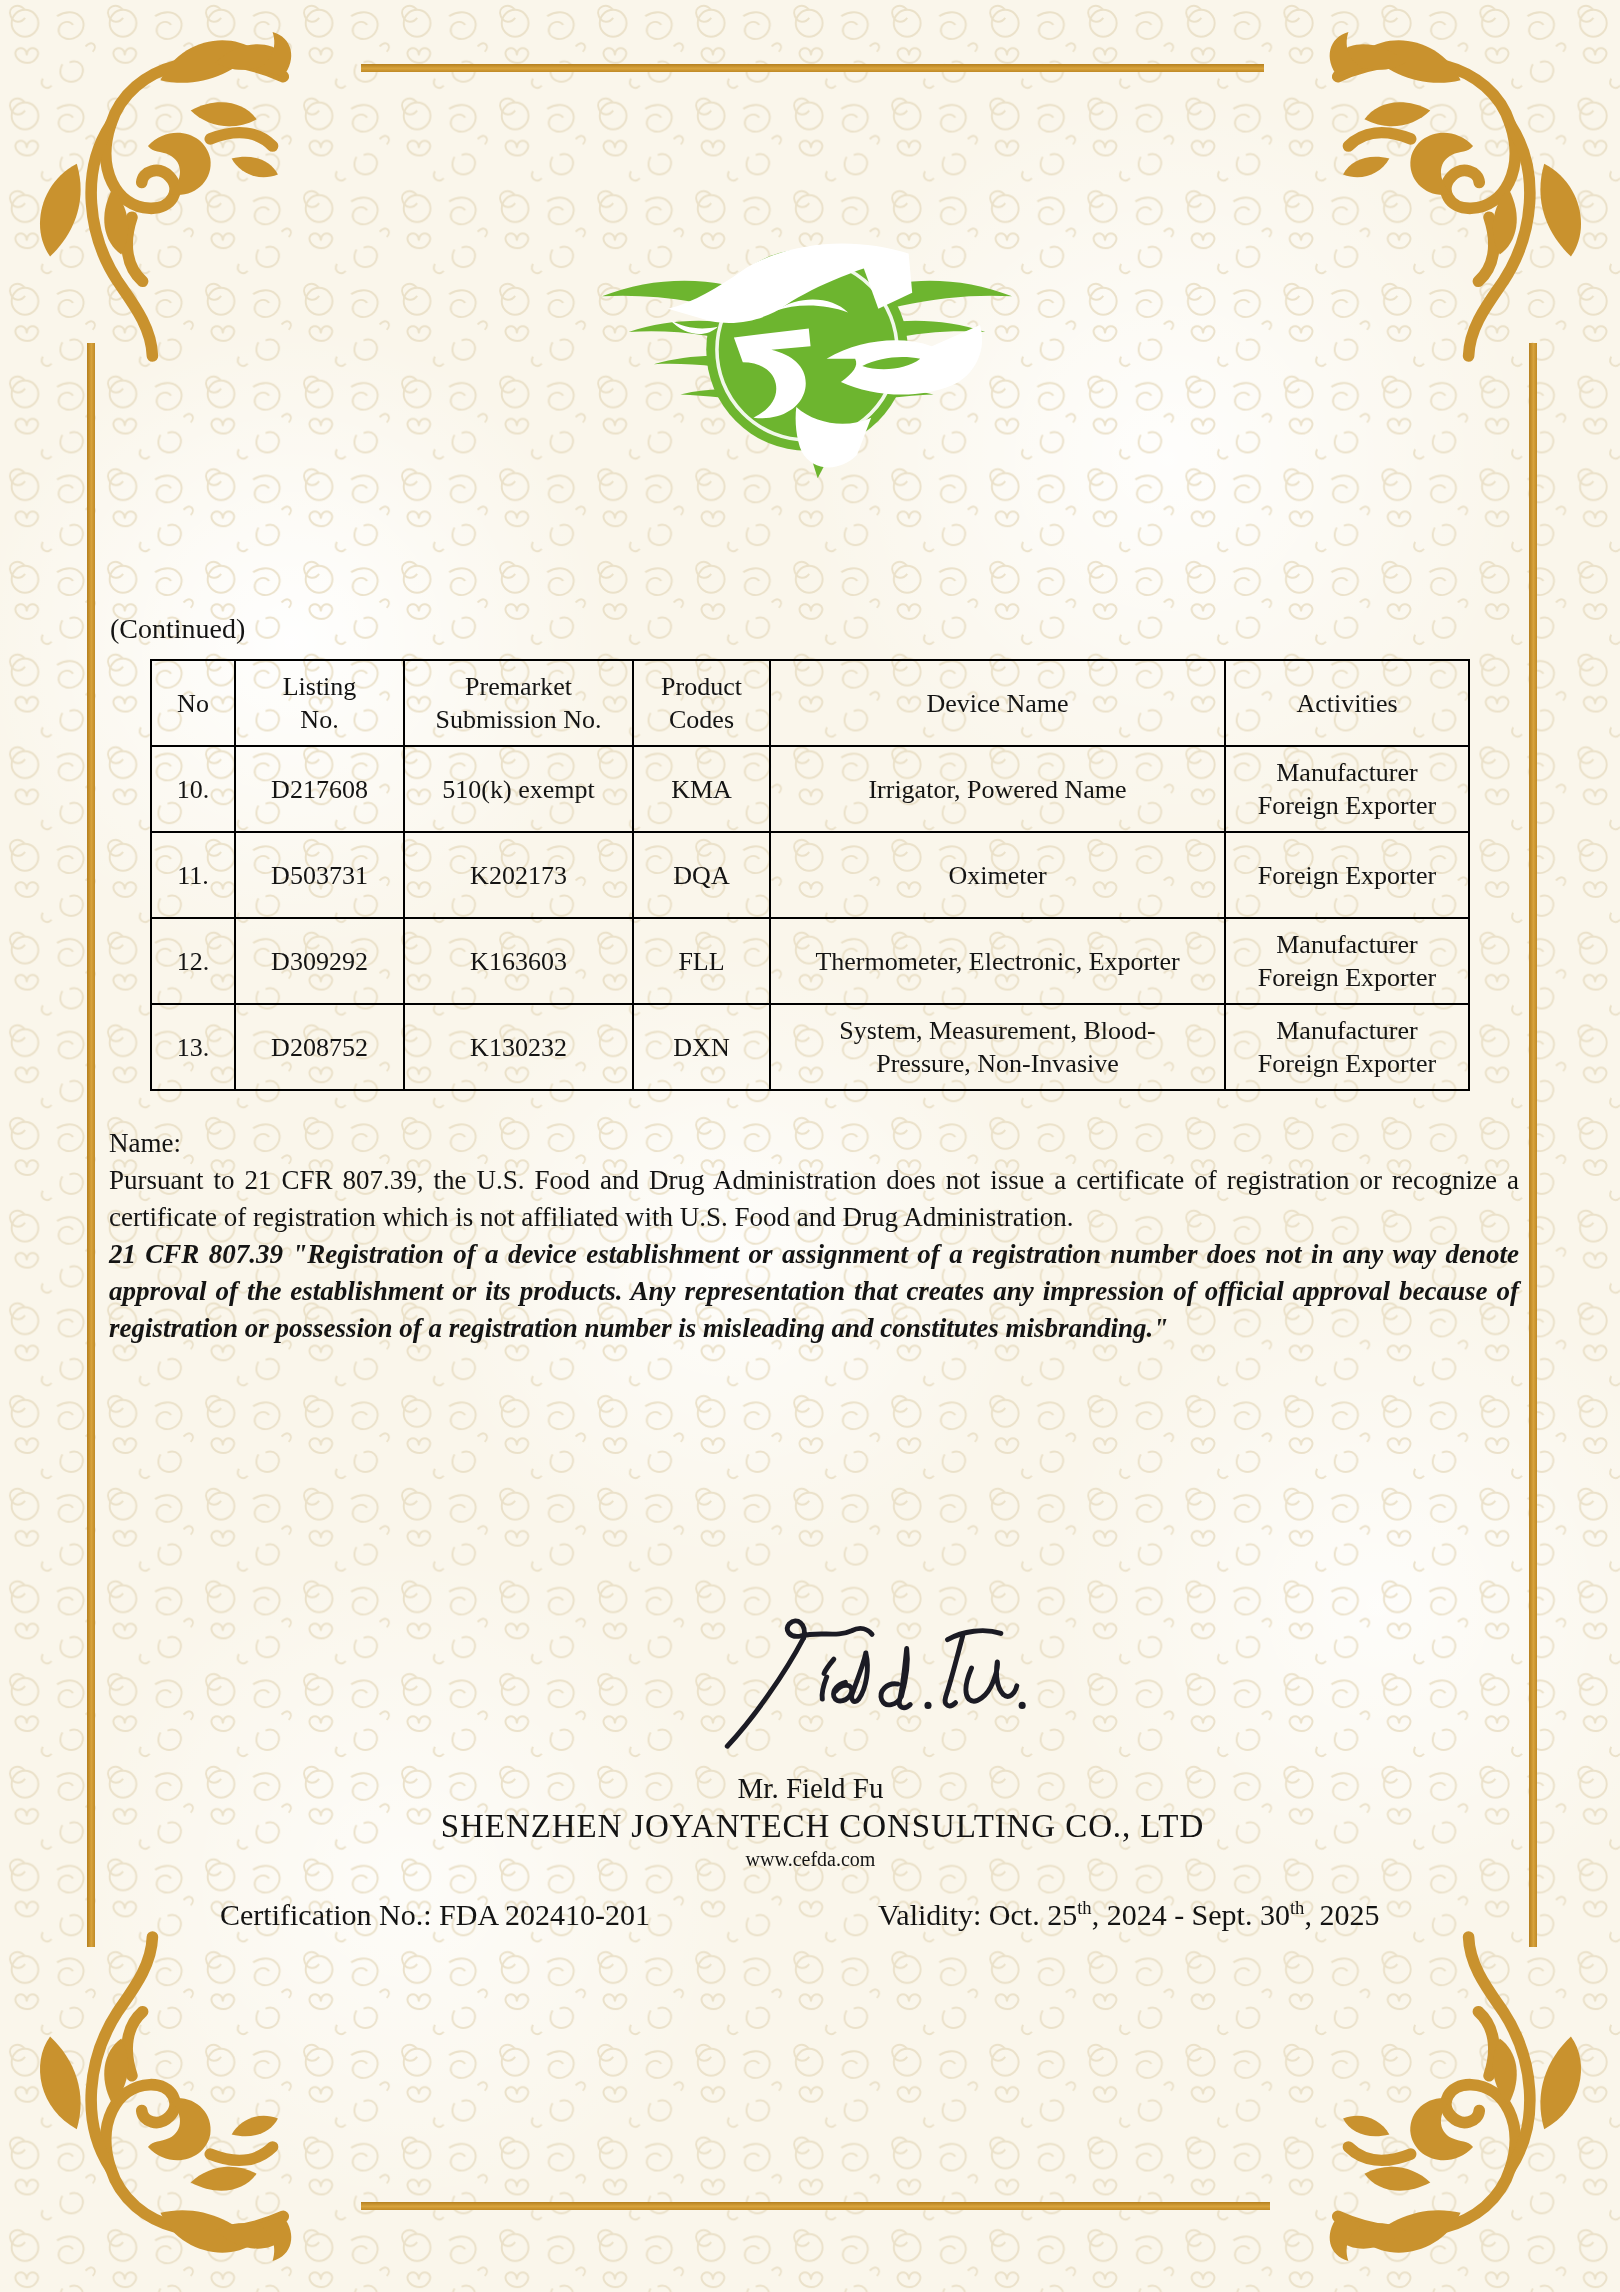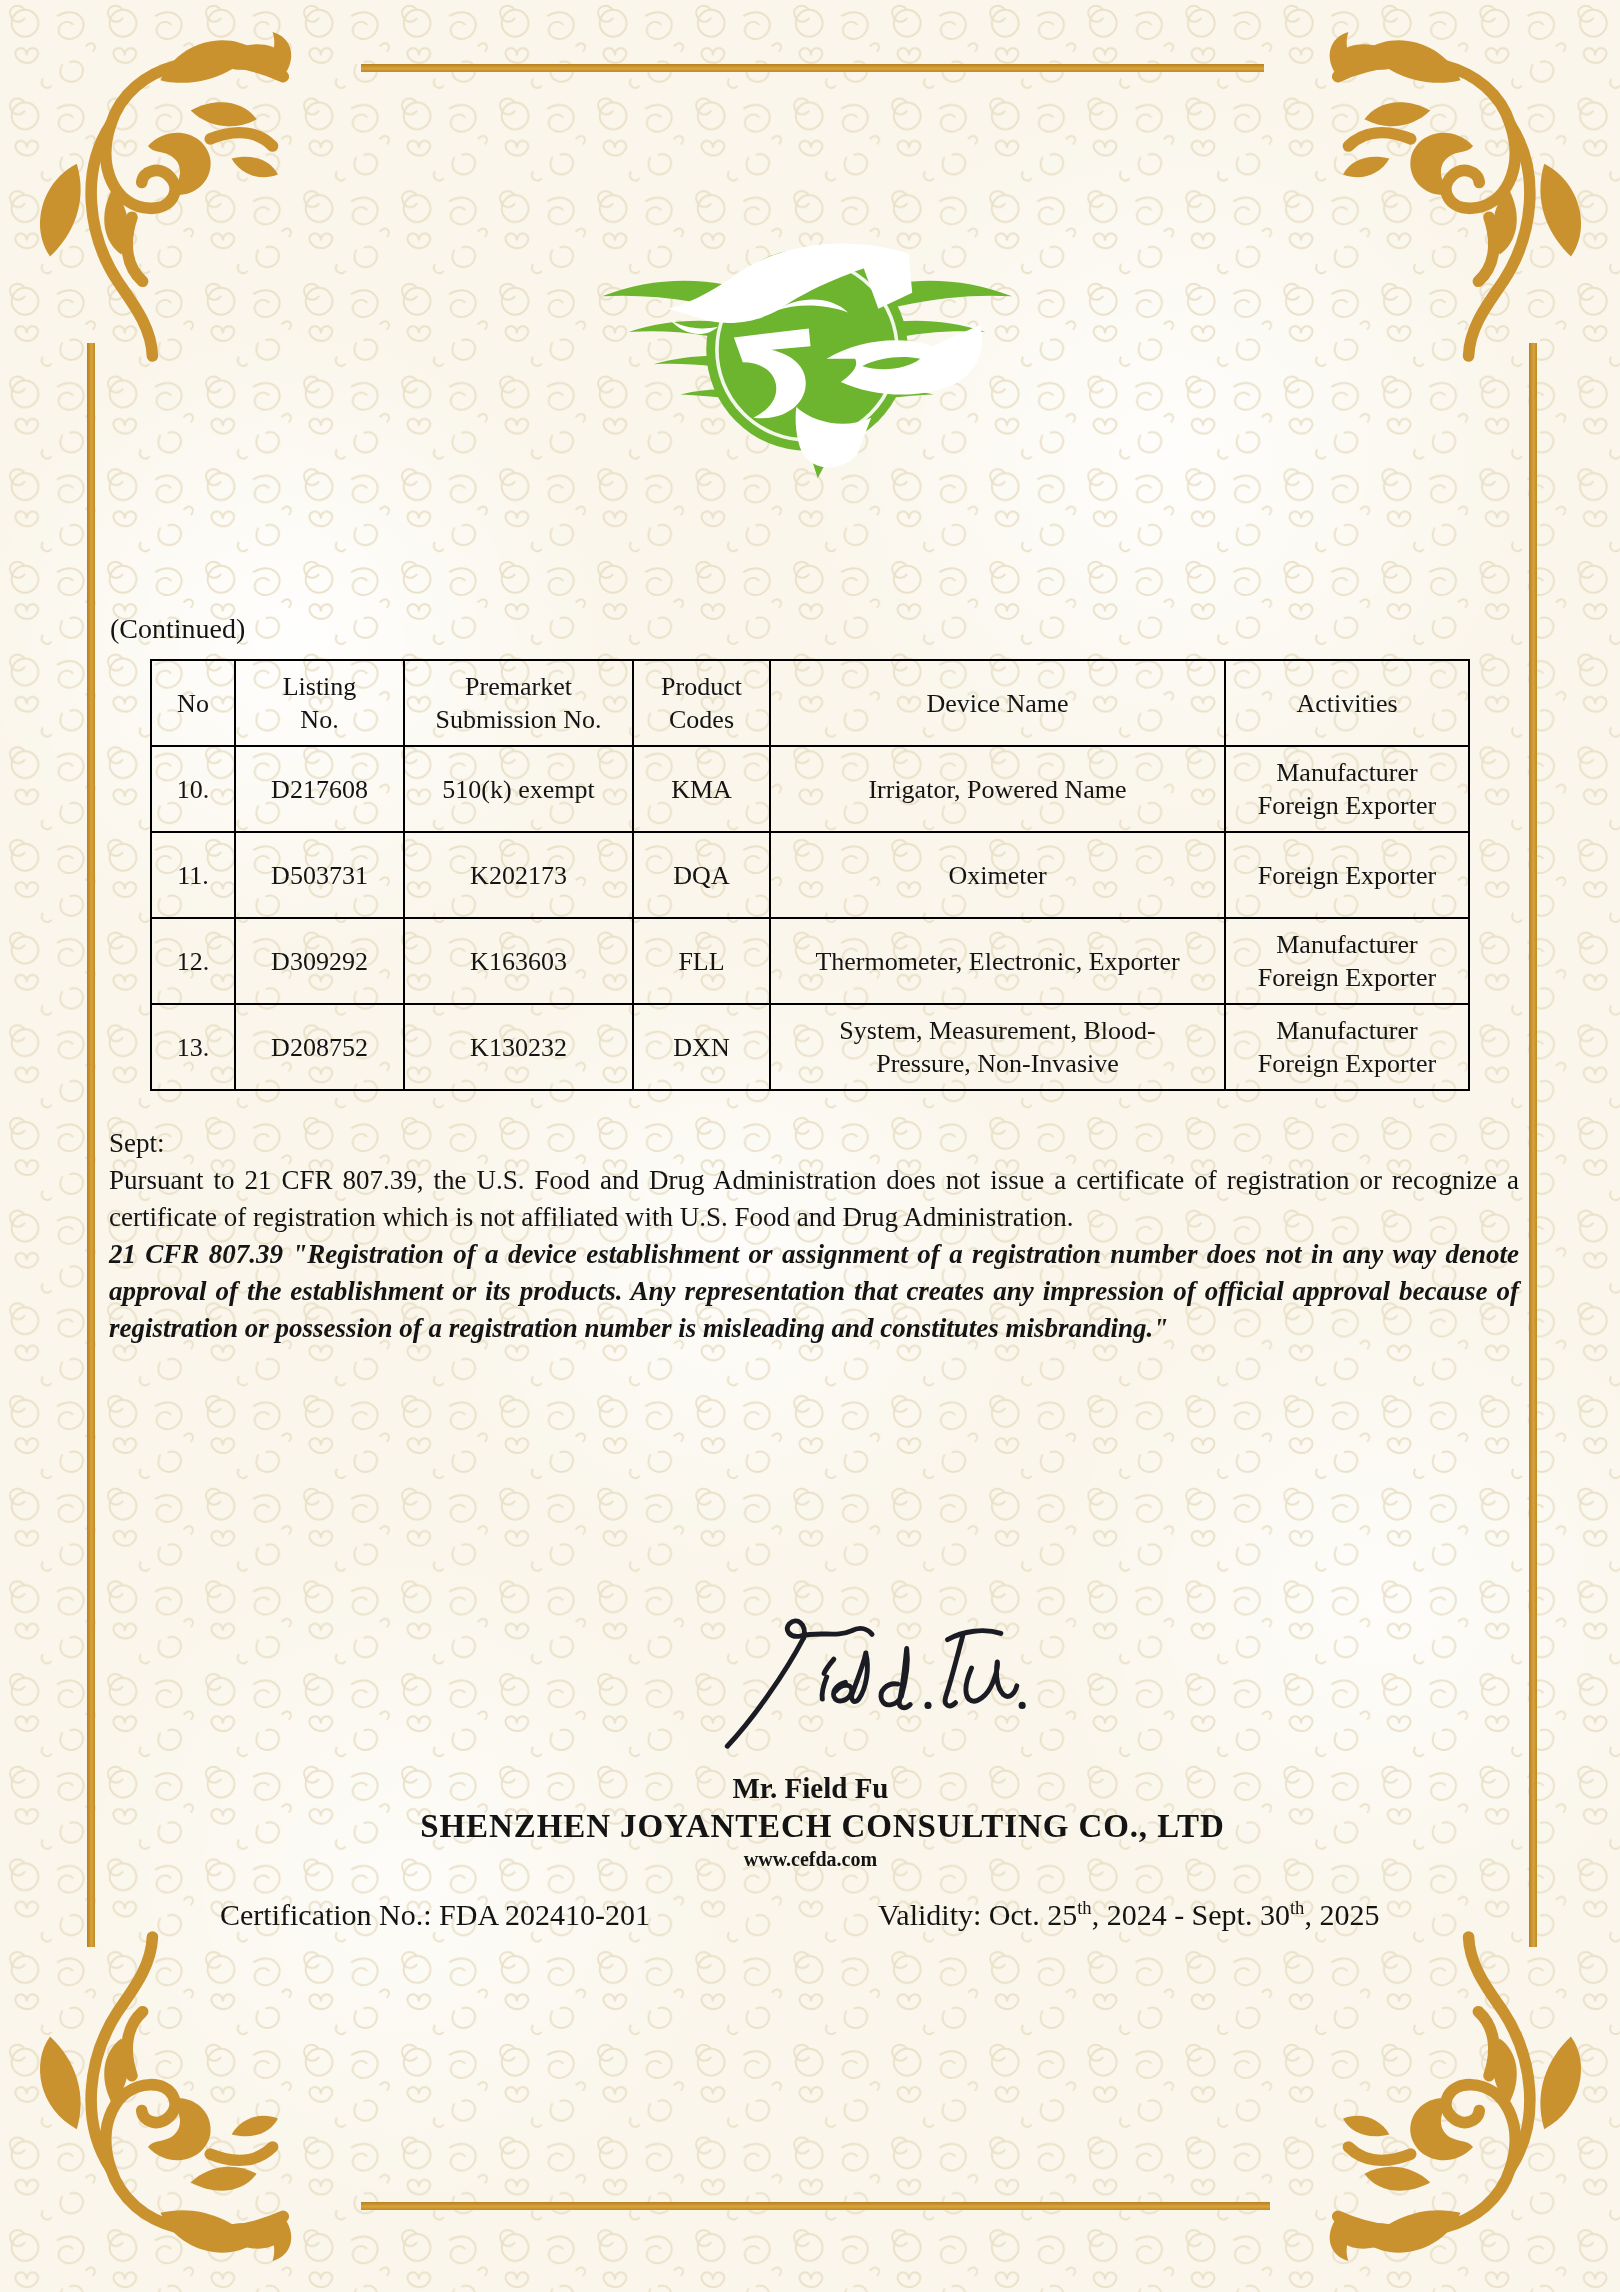--- a/index.html
+++ b/index.html
@@ -41,21 +41,21 @@
     overflow:hidden;
   }
   .devtable th{white-space:pre-line;}
   .devtable .cell-device{padding:1.8px 21.4px;}
   .devtable tr{height:86px;border-radius:7px;}
   .devtable tr.hdr{height:86px;}
   .note{position:absolute; left:109px; top:1125px; width:1410px; z-index:3; font-size:27px; line-height:37px;}
   .note .np{margin:0; text-align:justify;}
   .note .nq{margin:0; text-align:justify; font-weight:bold; font-style:italic;}
   .signature{position:absolute; left:691px; top:1613px; z-index:3;}
-  .ctr{position:absolute; left:0; width:1621px; text-align:center; z-index:3;font-weight:bold;}
+  .ctr{position:absolute; left:0; width:1621px; text-align:center; z-index:3;}
   .sig-name{top:1772px; font-size:29px;}
   .sig-company{top:1808px; font-size:33px; letter-spacing:0.9px;padding-left:12px;}
   .sig-site{top:1848px; font-size:20px;}
   .footer{position:absolute; top:1898px; left:0; width:1621px; z-index:3; font-size:30px;}
   .footer .cert{position:absolute; left:220px; white-space:nowrap;}
   .footer .validity{position:absolute; left:878px; white-space:nowrap;}
   .footer sup{font-size:0.62em; vertical-align:super; line-height:0;}
 </style>
 </head>
 <body>
@@ -201,21 +201,21 @@
       <td>D208752</td>
       <td>K130232</td>
       <td>DXN</td>
       <td class="cell-device">System, Measurement, Blood-Pressure, Non-Invasive</td>
       <td>Manufacturer Foreign Exporter</td>
     </tr>
   </tbody>
     </table>
 
   <div class="note">
-    <div>Sept:</div>
+    <div>Name:</div>
     <p class="np">Pursuant to 21 CFR 807.39, the U.S. Food and Drug Administration does not issue a certificate of registration or recognize a certificate of registration which is not affiliated with U.S. Food and Drug Administration.</p>
     <p class="nq">21 CFR 807.39  "Registration of a device establishment or assignment of a registration number does not in any way denote approval of the establishment or its products. Any representation that creates any impression of official approval because of registration or possession of a registration number is misleading and constitutes misbranding."</p>
   </div>
 
   <svg class="signature" width="339" height="151" viewBox="0 0 380 170">
     <g fill="none" stroke="#1B1B24" stroke-width="5.5" stroke-linecap="round" stroke-linejoin="round">
       <path d="M40,150 C70,118 105,68 126,28"></path>
       <path d="M126,28 C130,12 118,4 110,12 C104,19 110,28 122,26 C146,20 162,28 180,20 C190,15 198,18 203,24"></path>
       <path d="M152,72 C148,82 146,90 147,97"></path>
       <path d="M160,52 C155,58 151,63 149,68"></path>

